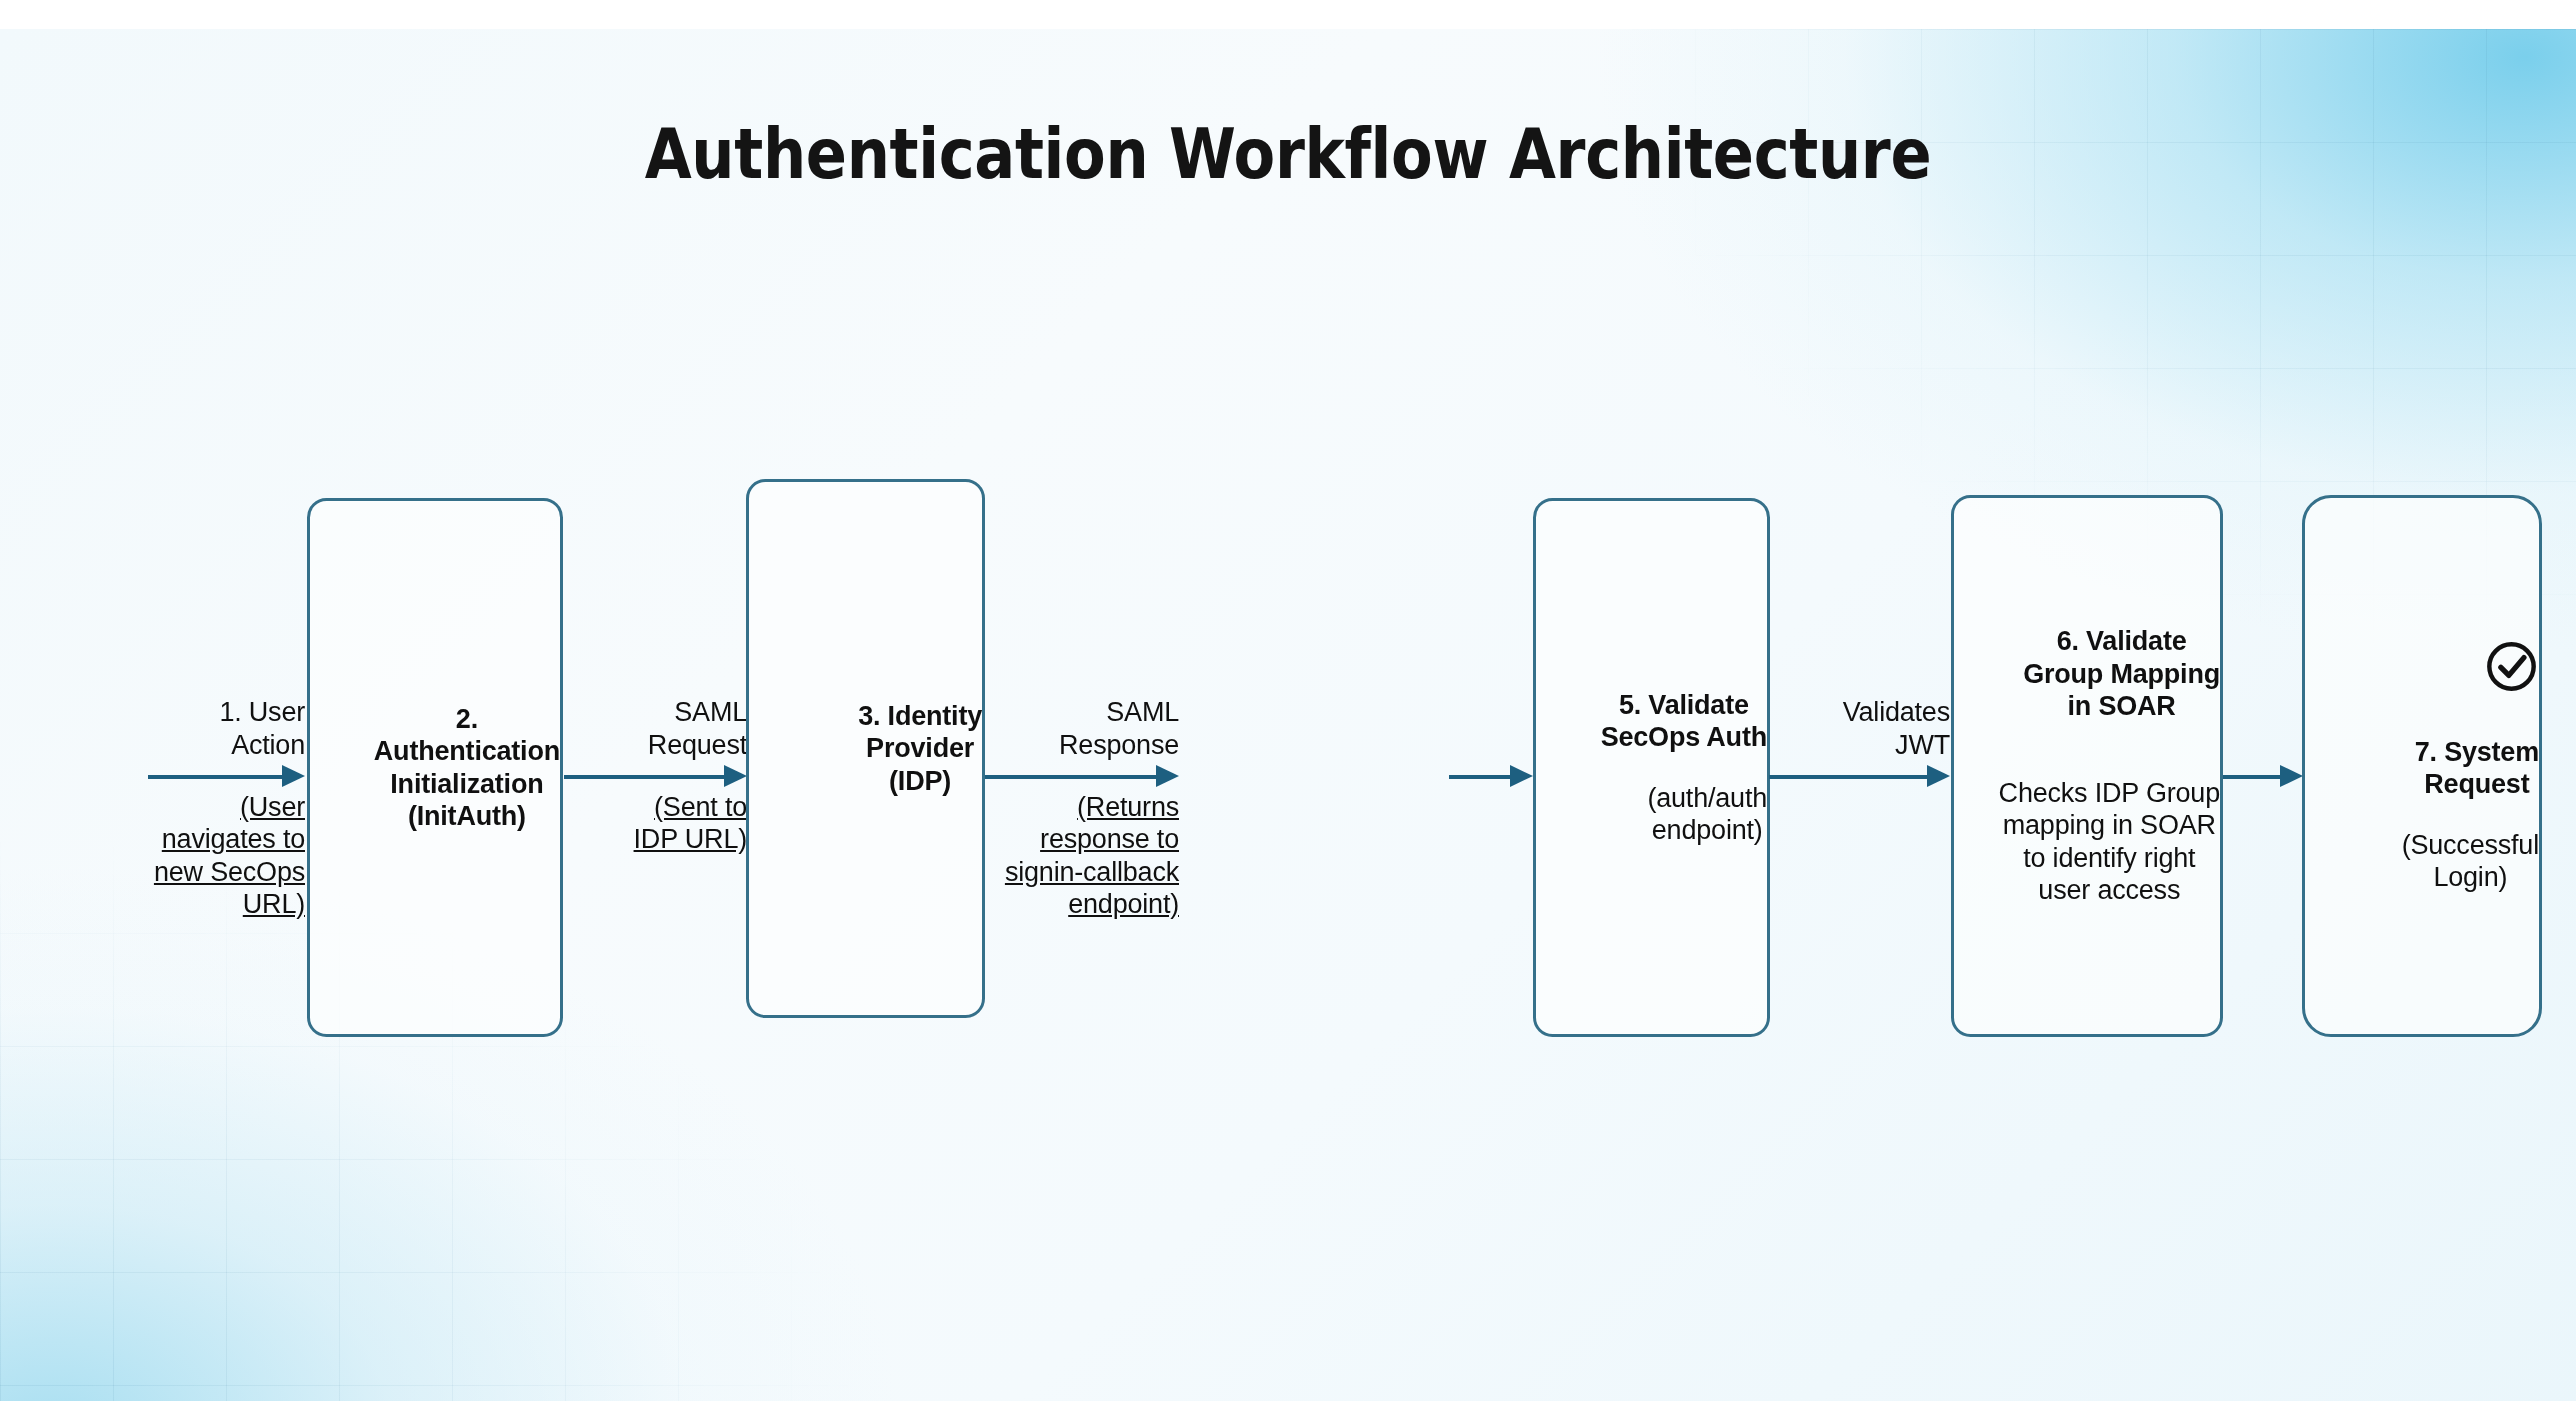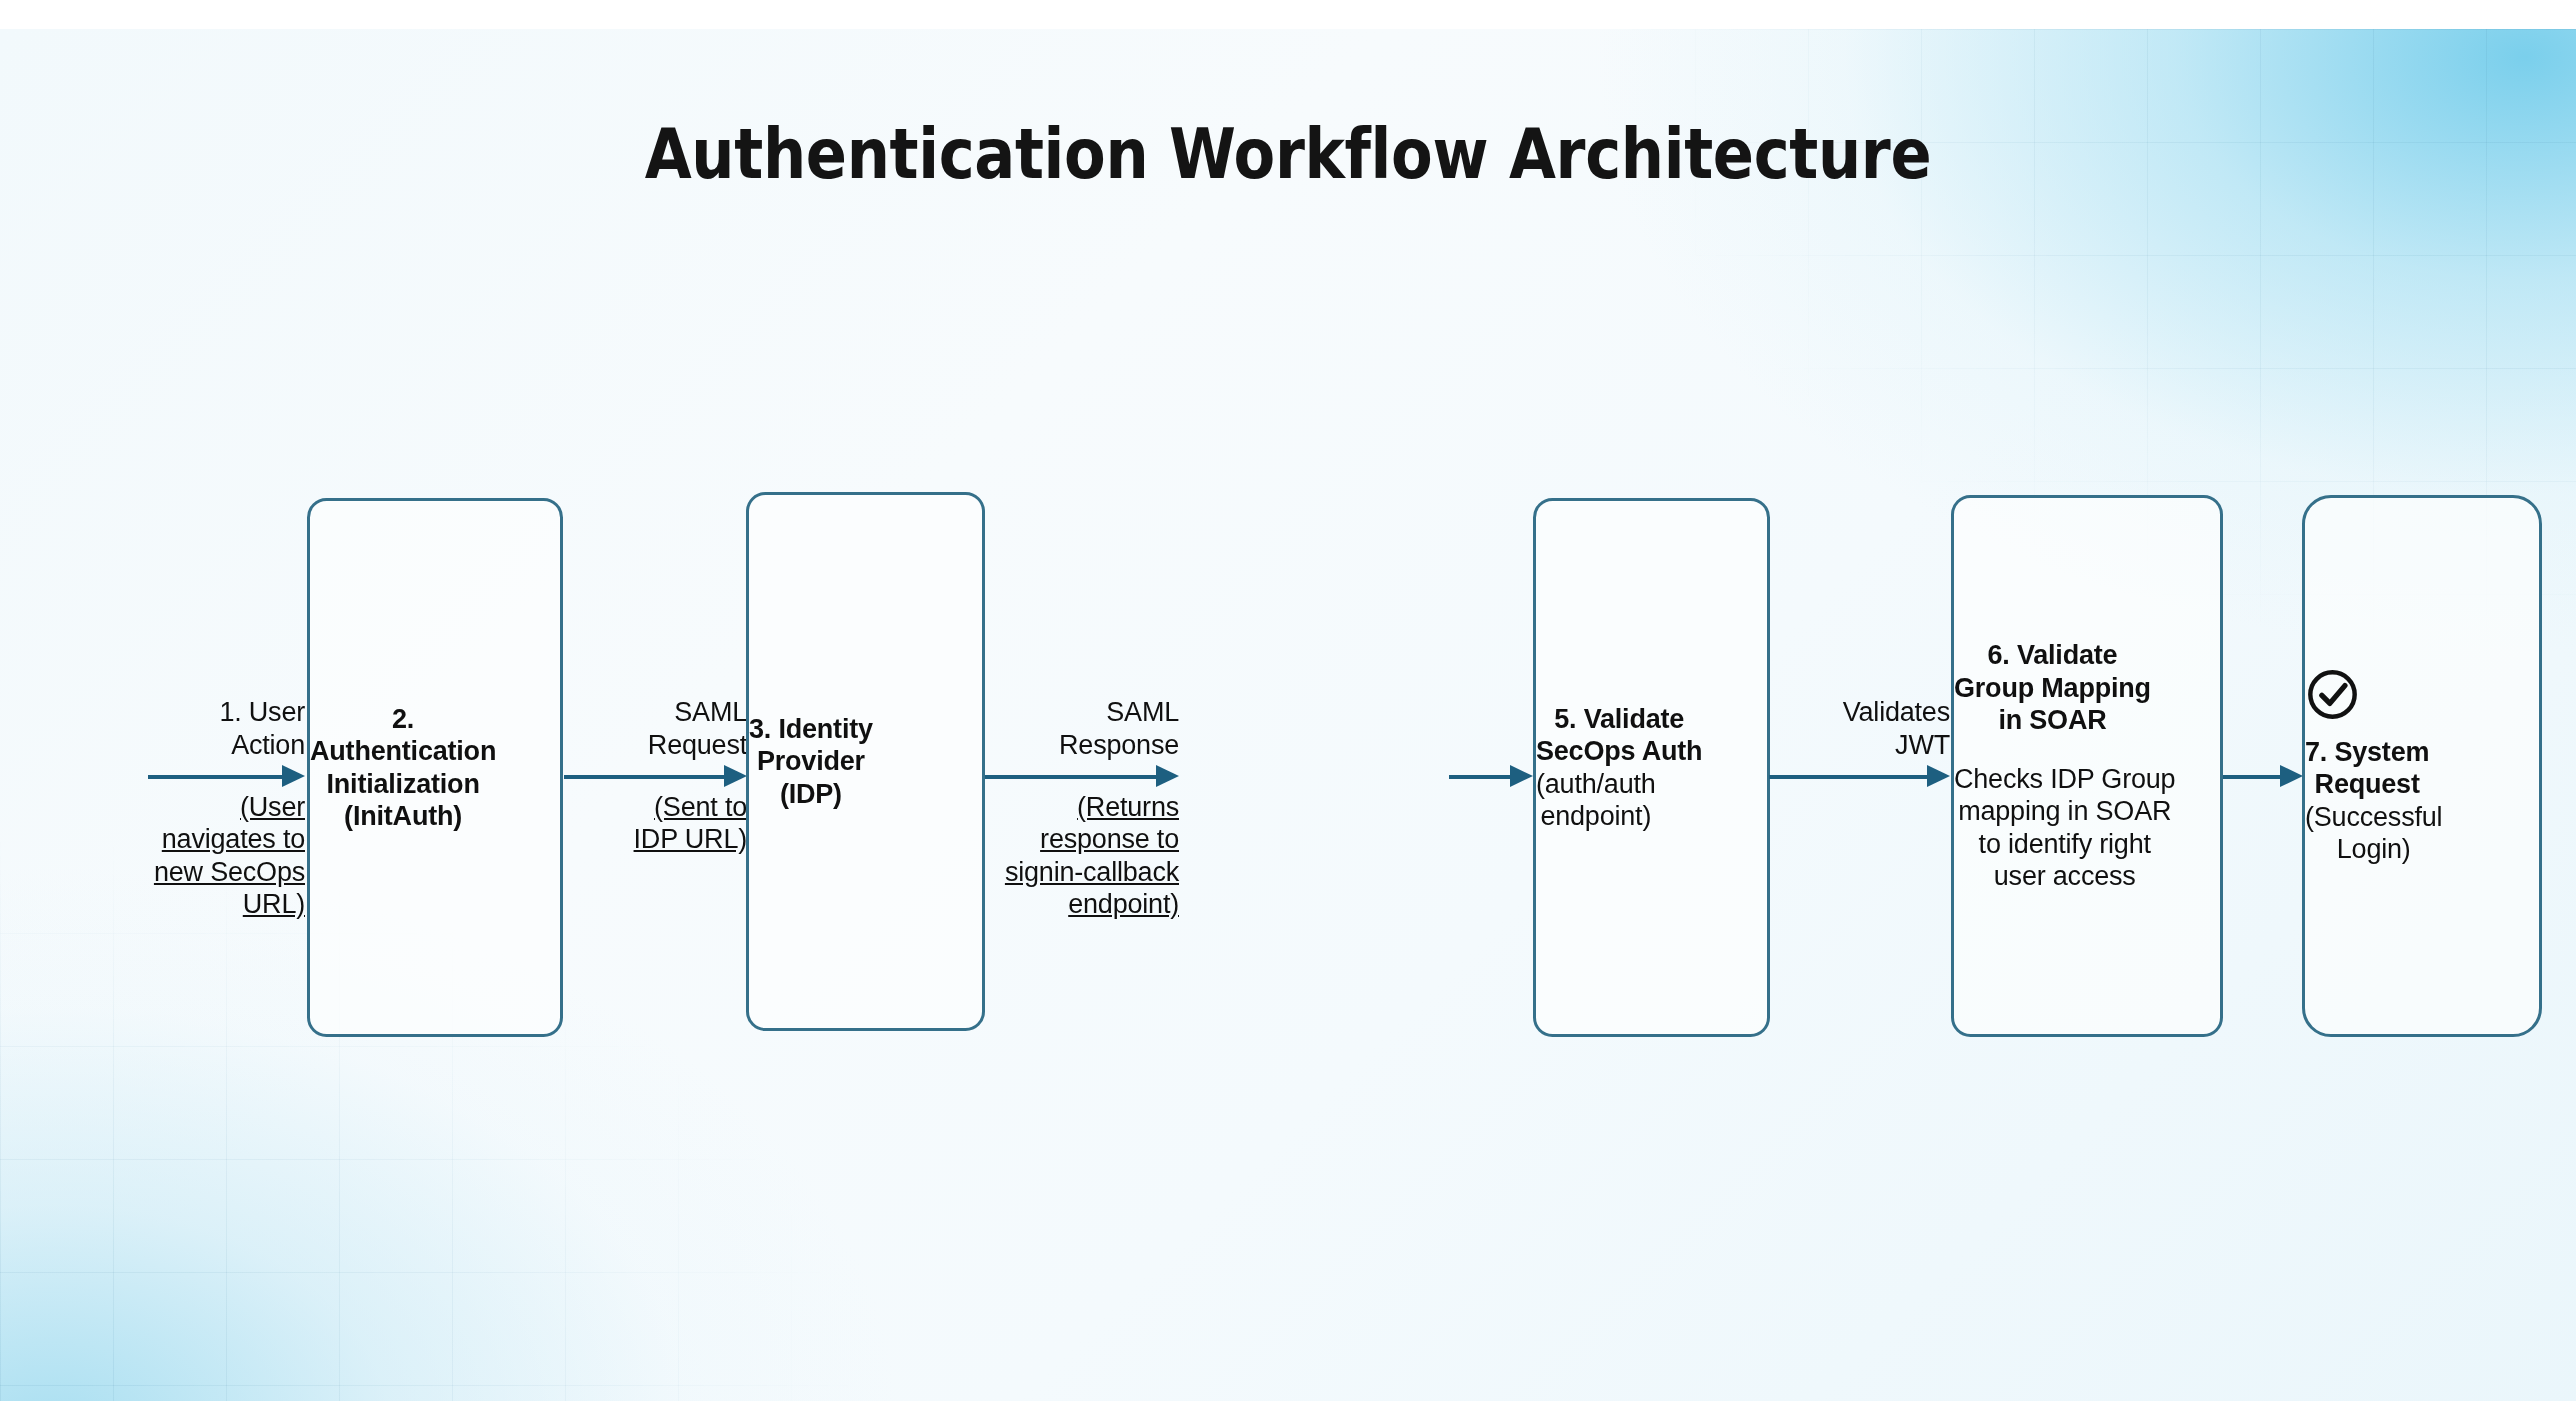--- a/index.html
+++ b/index.html
@@ -66,25 +66,26 @@
   }
 
   .node {
     position: absolute;
     box-sizing: border-box;
     border: 3.5px solid #35708a;
     border-radius: 19.4px;
     background: rgba(252,253,254,0.72);
     display: flex;
     flex-direction: column;
-    align-items: flex-start;
+    align-items: flex-end;
     justify-content: center;
     text-align: center;
     color: #101010;
     box-shadow: 0 0 0 0.9px rgba(255,255,255,0.35) inset;
+    gap: 28px;
   }
   .node .ttl {
     font-size: 27px;
     font-weight: bold;
     line-height: 1.20;
     letter-spacing: -0.2px;
   }
   .node .sub {
     font-size: 27px;
     font-weight: normal;
@@ -223,21 +224,21 @@
       <div class="lbl-top">
         <div>SAML</div>
         <div>Request</div>
       </div>
       <div class="lbl-bot">
         <div>(Sent to</div>
         <div>IDP URL)</div>
       </div>
     </div>
 
-    <div class="node" style="left:746px; top:463px; width:239px; height:539px;">
+    <div class="node" style="left:746px; top:450px; width:239px; height:539px;">
       <div class="ttl">
         <div>3. Identity</div>
         <div>Provider</div>
         <div>(IDP)</div>
       </div>
     </div>
 
     <div class="edge" style="left:985px; top:746px; width:194px;">
       <div class="line" style="width:171px;"></div>
       <div class="head" style="left:171px;"></div>

